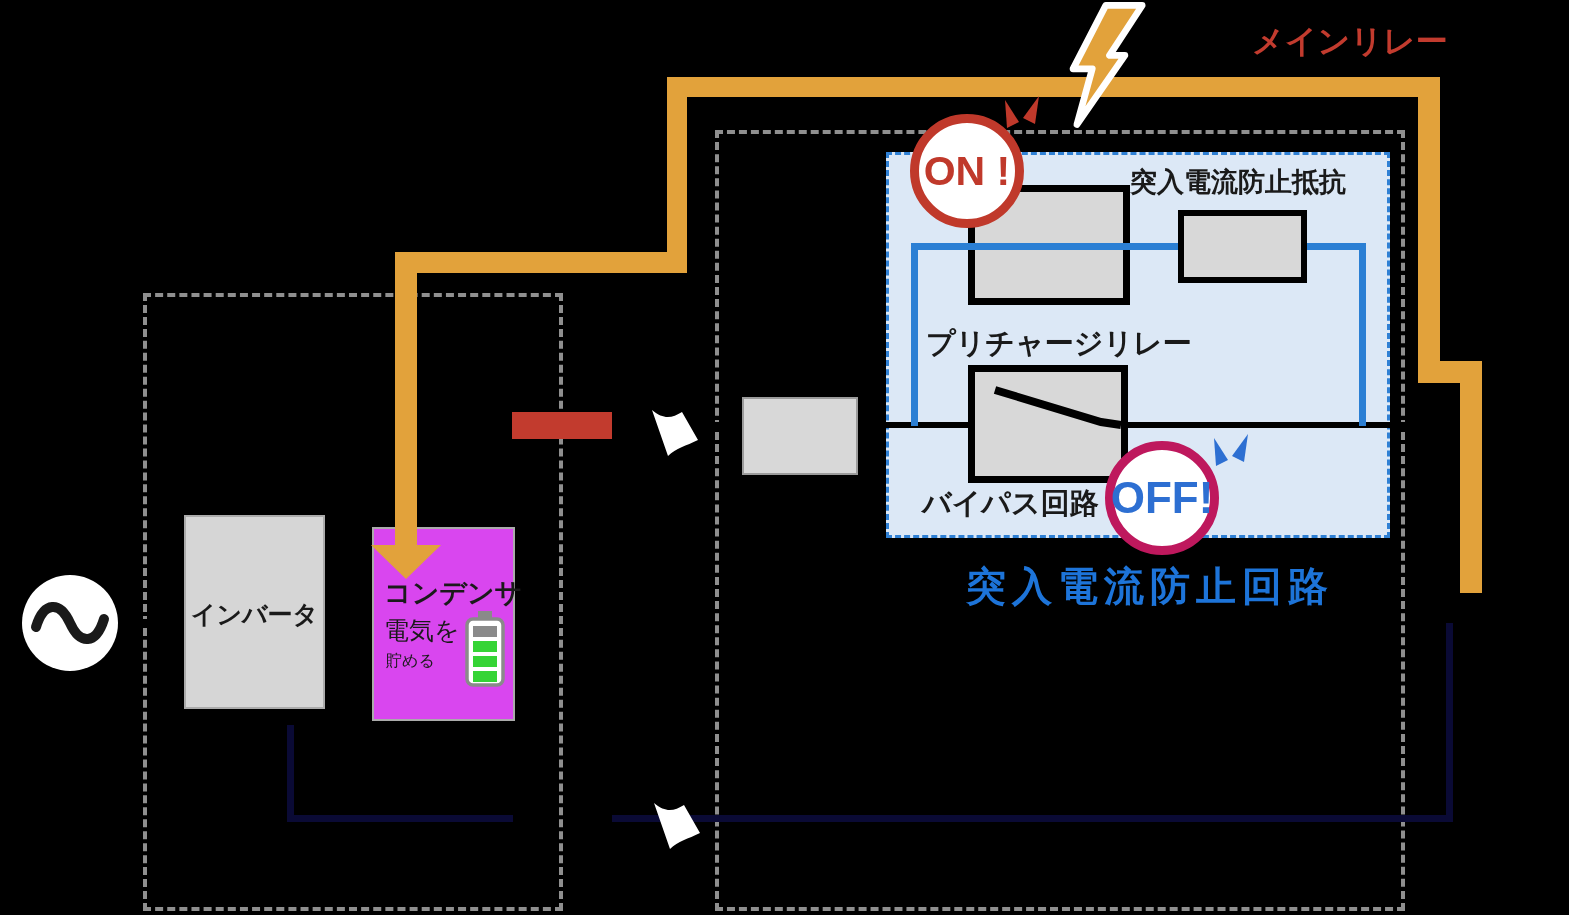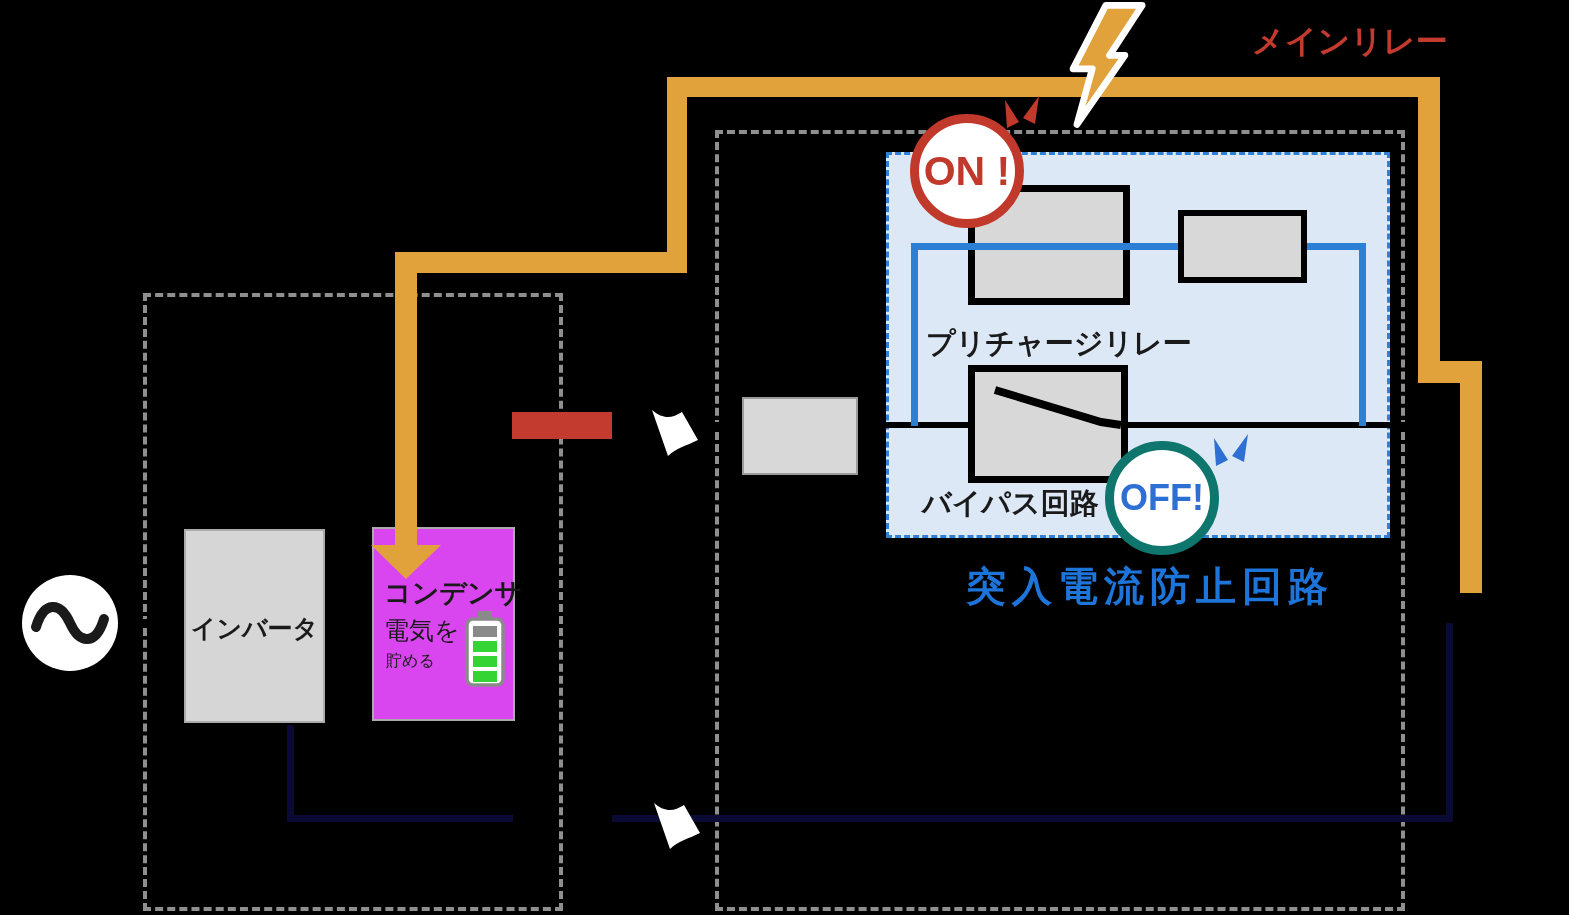--- a/index.html
+++ b/index.html
@@ -29,41 +29,41 @@
   .bluewire{background:#2b7fd4;}
   .b-v1{left:911px;top:243px;width:7px;height:183px;}
   .b-h{left:911px;top:243px;width:455px;height:7px;}
   .b-v2{left:1359px;top:243px;width:7px;height:183px;}
 
   
   .precharge-box{left:968px;top:185px;width:162px;height:120px;background:#d8d8d8;border:7px solid #000;}
   .resistor-box{left:1178px;top:210px;width:129px;height:73px;background:#d8d8d8;border:6px solid #000;}
   .mainrelay-box{left:968px;top:365px;width:160px;height:118px;background:#d8d8d8;border:7px solid #000;}
   .connector-box{left:742px;top:397px;width:116px;height:78px;background:#d8d8d8;border:2px solid #9b9b9b;}
-  .inverter-box{left:184px;top:529px;width:141px;height:194px;background:#d6d6d6;border:2px solid #ababab;}
+  .inverter-box{left:184px;top:515px;width:141px;height:194px;background:#d6d6d6;border:2px solid #ababab;}
   .capacitor-box{left:372px;top:527px;width:143px;height:194px;background:#d946ef;border:2px solid #ababab;}
   .red-rect{left:512px;top:412px;width:100px;height:27px;background:#c23b2e;}
 
   
   .lbl{color:#1a1a1a;white-space:nowrap;line-height:1.1;}
   .resistor-label{left:1130px;top:168px;font-size:27px;font-weight:700;}
   .precharge-label{left:926px;top:308px;font-size:29px;font-weight:700;margin-top:20px;}
   .mainrelay-label{left:922px;top:488px;font-size:29px;font-weight:700;}
   .inrush-title{left:966px;top:564px;font-size:40px;font-weight:800;color:#1d74d9;letter-spacing:6px;}
   .bypass-label{left:1252px;top:24px;font-size:32px;font-weight:800;color:#c23b2e;}
   .inverter-label{left:0;top:84px;width:100%;text-align:center;font-size:25px;font-weight:600;position:absolute;}
   .cap-title{left:10px;top:50px;font-size:27px;font-weight:700;}
   .cap-note1{left:10px;top:88px;font-size:25px;font-weight:400;}
   .cap-note2{left:12px;top:123px;font-size:16px;font-weight:400;}
 
   
   .badge{width:114px;height:114px;border-radius:50%;background:#fff;display:flex;
          align-items:center;justify-content:center;font-weight:800;white-space:nowrap;}
   .on-badge{left:910px;top:114px;border:9px solid #c0392b;color:#c0392b;font-size:41px;text-align:center;}
-  .off-badge{left:1105px;top:441px;border:9px solid #0f766e;color:#2d6fd2;font-size:36px;}
+  .off-badge{left:1105px;top:441px;border:9px solid #be185d;color:#2d6fd2;font-size:44px;}
 
   
   .orange{background:#e2a23b;}
   .o-top{left:667px;top:77px;width:773px;height:20px;}
   .o-leftv{left:667px;top:77px;width:20px;height:196px;}
   .o-h2{left:395px;top:252px;width:292px;height:21px;}
   .o-arrowv{left:395px;top:252px;width:22px;height:295px;}
   .o-arrowhead{left:371px;top:545px;width:0;height:0;background:none;
     border-left:35px solid transparent;border-right:35px solid transparent;border-top:34px solid #e2a23b;}
   .o-rightv1{left:1418px;top:77px;width:22px;height:306px;}
@@ -149,20 +149,21 @@
   <div class="orange o-arrowv"></div>
   <div class="o-arrowhead"></div>
   <div class="orange o-rightv1"></div>
   <div class="orange o-jog"></div>
   <div class="orange o-rightv2"></div>
 
   <svg style="left:1050px;top:0px;" width="96" height="130" viewBox="0 0 100 132">
     <polygon points="58,4 96,4 62,56 78,56 28,128 44,70 24,70" fill="#e2a23b" stroke="#fff" stroke-width="7" stroke-linejoin="round"></polygon>
   </svg>
 
+  <div class="lbl resistor-label">突入電流防止抵抗</div>
   <div class="lbl precharge-label">プリチャージリレー</div>
   <div class="lbl mainrelay-label">バイパス回路</div>
   <div class="lbl inrush-title">突入電流防止回路</div>
   <div class="lbl bypass-label">メインリレー</div>
 
   <svg style="left:1003px;top:92px;" width="40" height="40" viewBox="0 0 40 40">
     <polygon points="4,36 2,8 16,30" fill="#c0392b"></polygon>
     <polygon points="20,26 36,4 32,32" fill="#c0392b"></polygon>
   </svg>
   <div class="badge on-badge">ON !</div>

